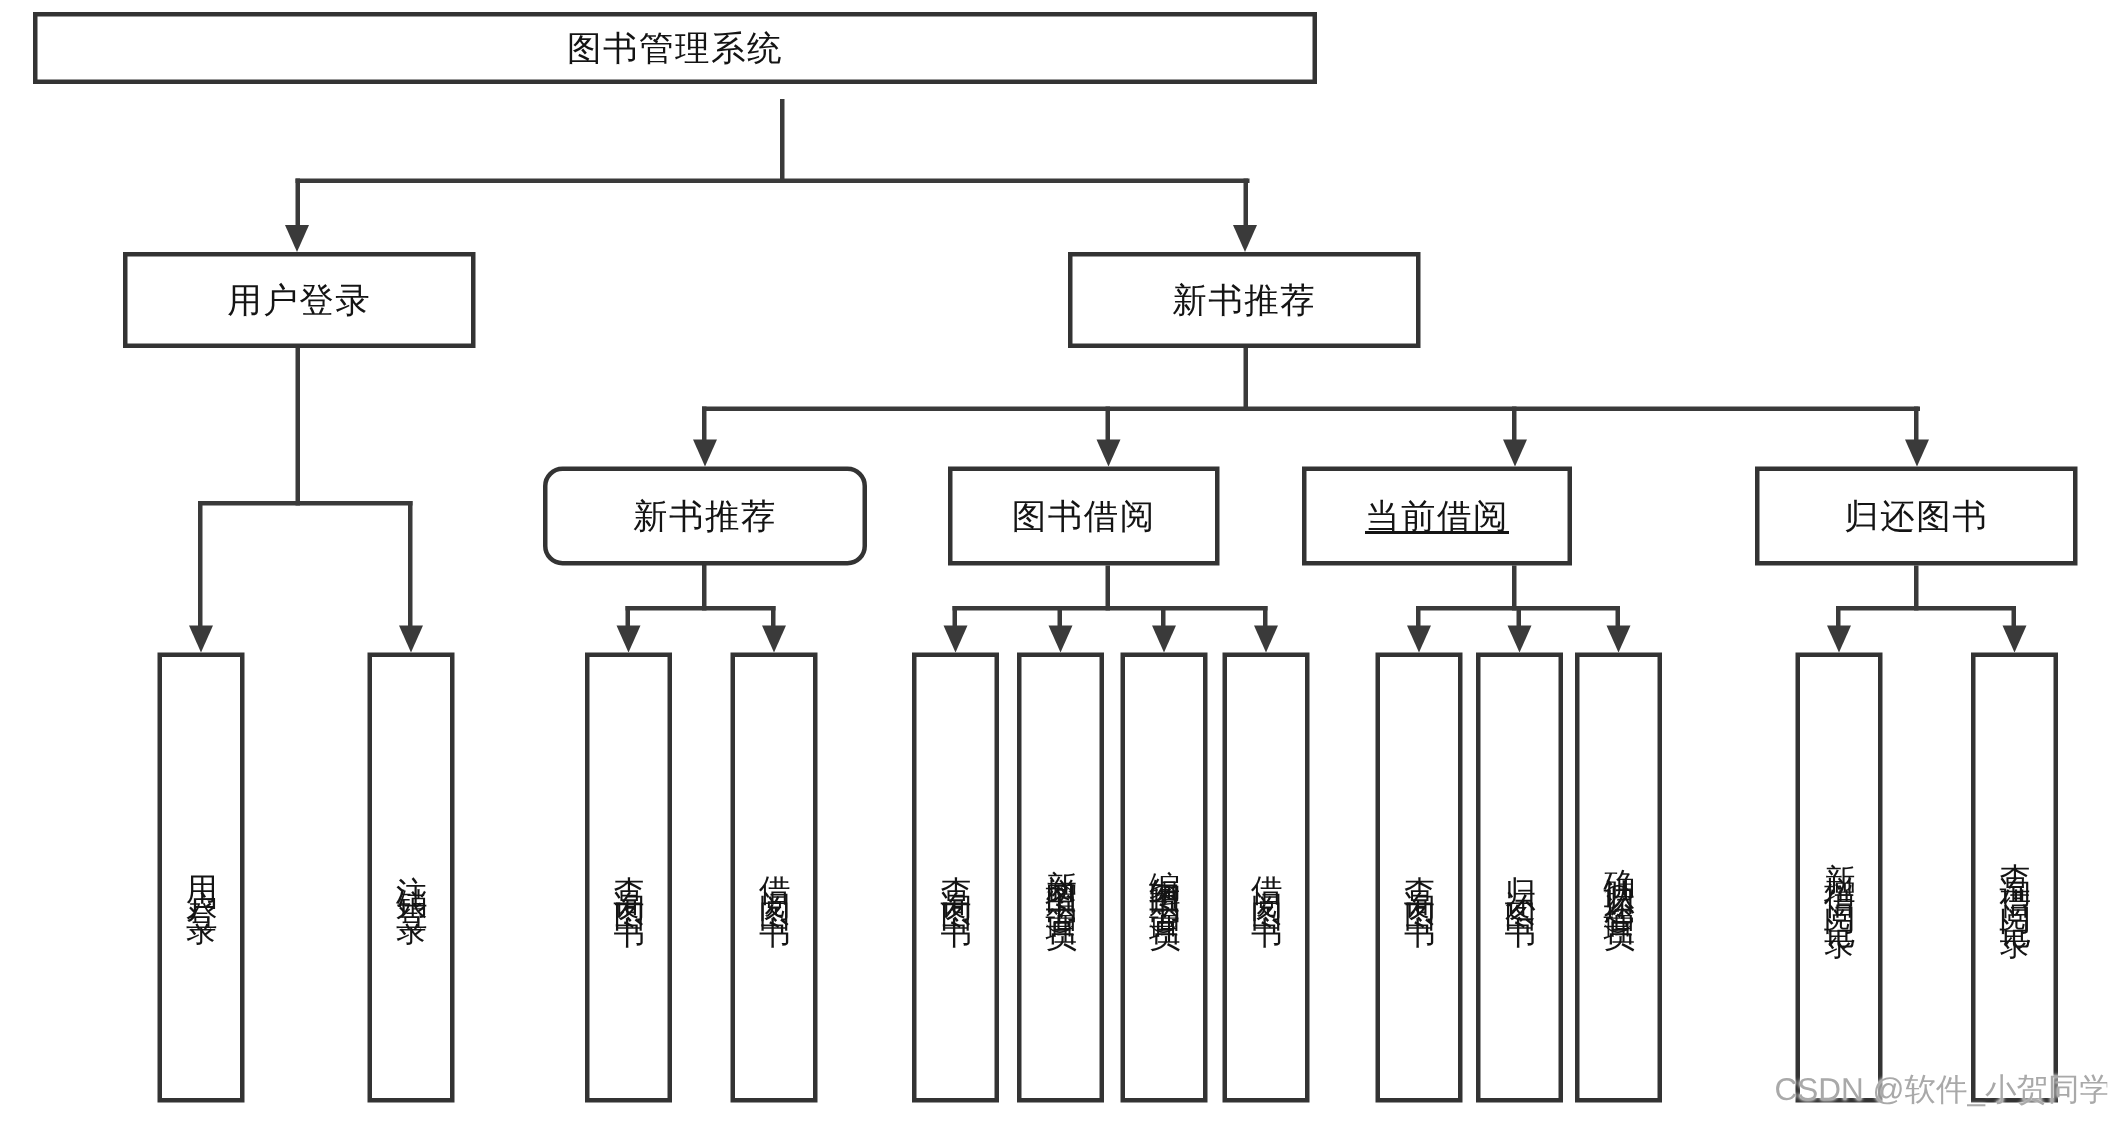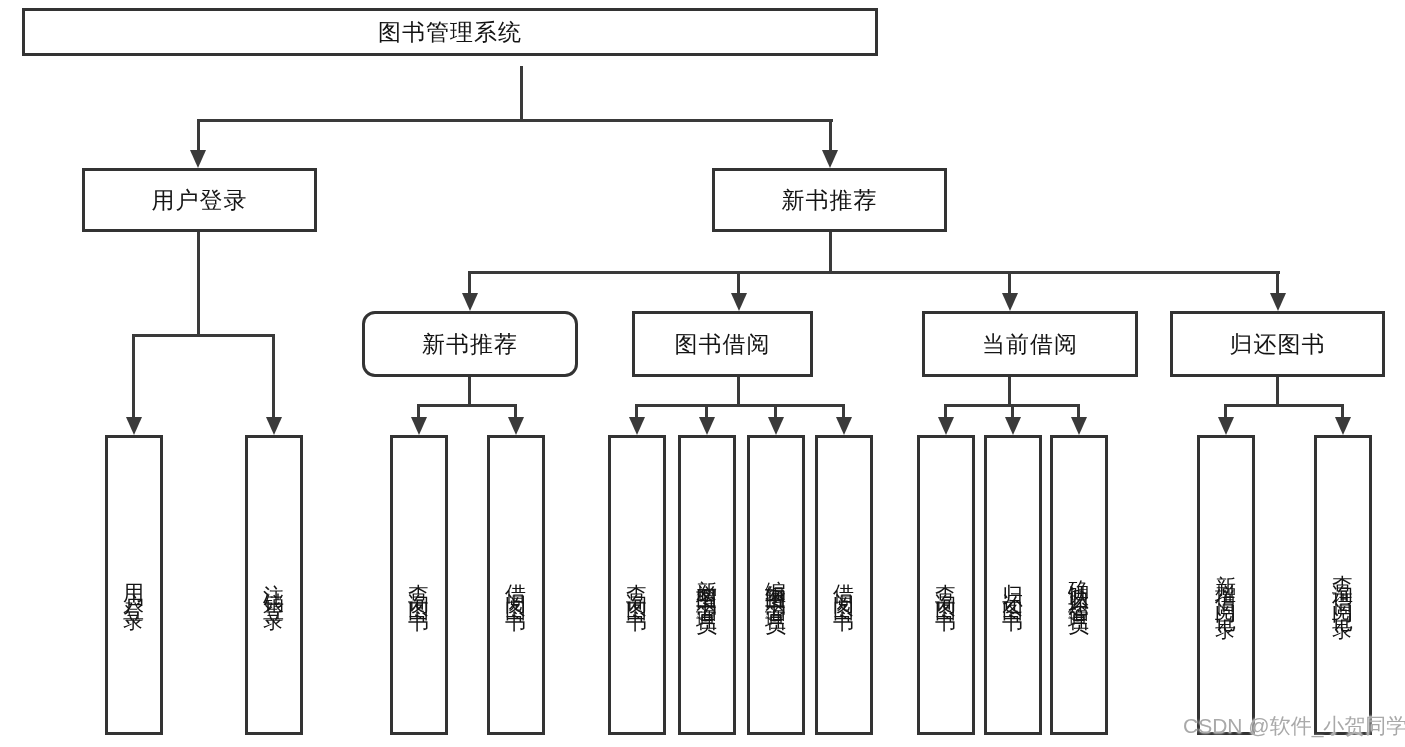--- a/index.html
+++ b/index.html
@@ -101,21 +101,21 @@
   <div class="arrow" style="left:1002px;top:293px;"></div>
   <div class="line" style="left:1276px;top:271px;width:3px;height:24px;"></div>
   <div class="arrow" style="left:1270px;top:293px;"></div>
 
   <div class="box" style="left:362px;top:311px;width:216px;height:66px;border-radius:13px;">
     <span>新书推荐</span>
   </div>
   <div class="box" style="left:632px;top:311px;width:181px;height:66px;">
     <span>图书借阅</span>
   </div>
-  <div class="box" style="left:922px;top:311px;width:216px;height:66px;">
+  <div class="box" style="left:868px;top:311px;width:180px;height:66px;text-decoration:underline;">
     <span>当前借阅</span>
   </div>
   <div class="box" style="left:1170px;top:311px;width:215px;height:66px;">
     <span>归还图书</span>
   </div>
 
   <div class="line" style="left:468px;top:375px;width:3px;height:32px;"></div>
   <div class="line" style="left:417px;top:404px;width:100px;height:3px;"></div>
   <div class="line" style="left:417px;top:404px;width:3px;height:15px;"></div>
   <div class="arrow" style="left:411px;top:417px;"></div>

